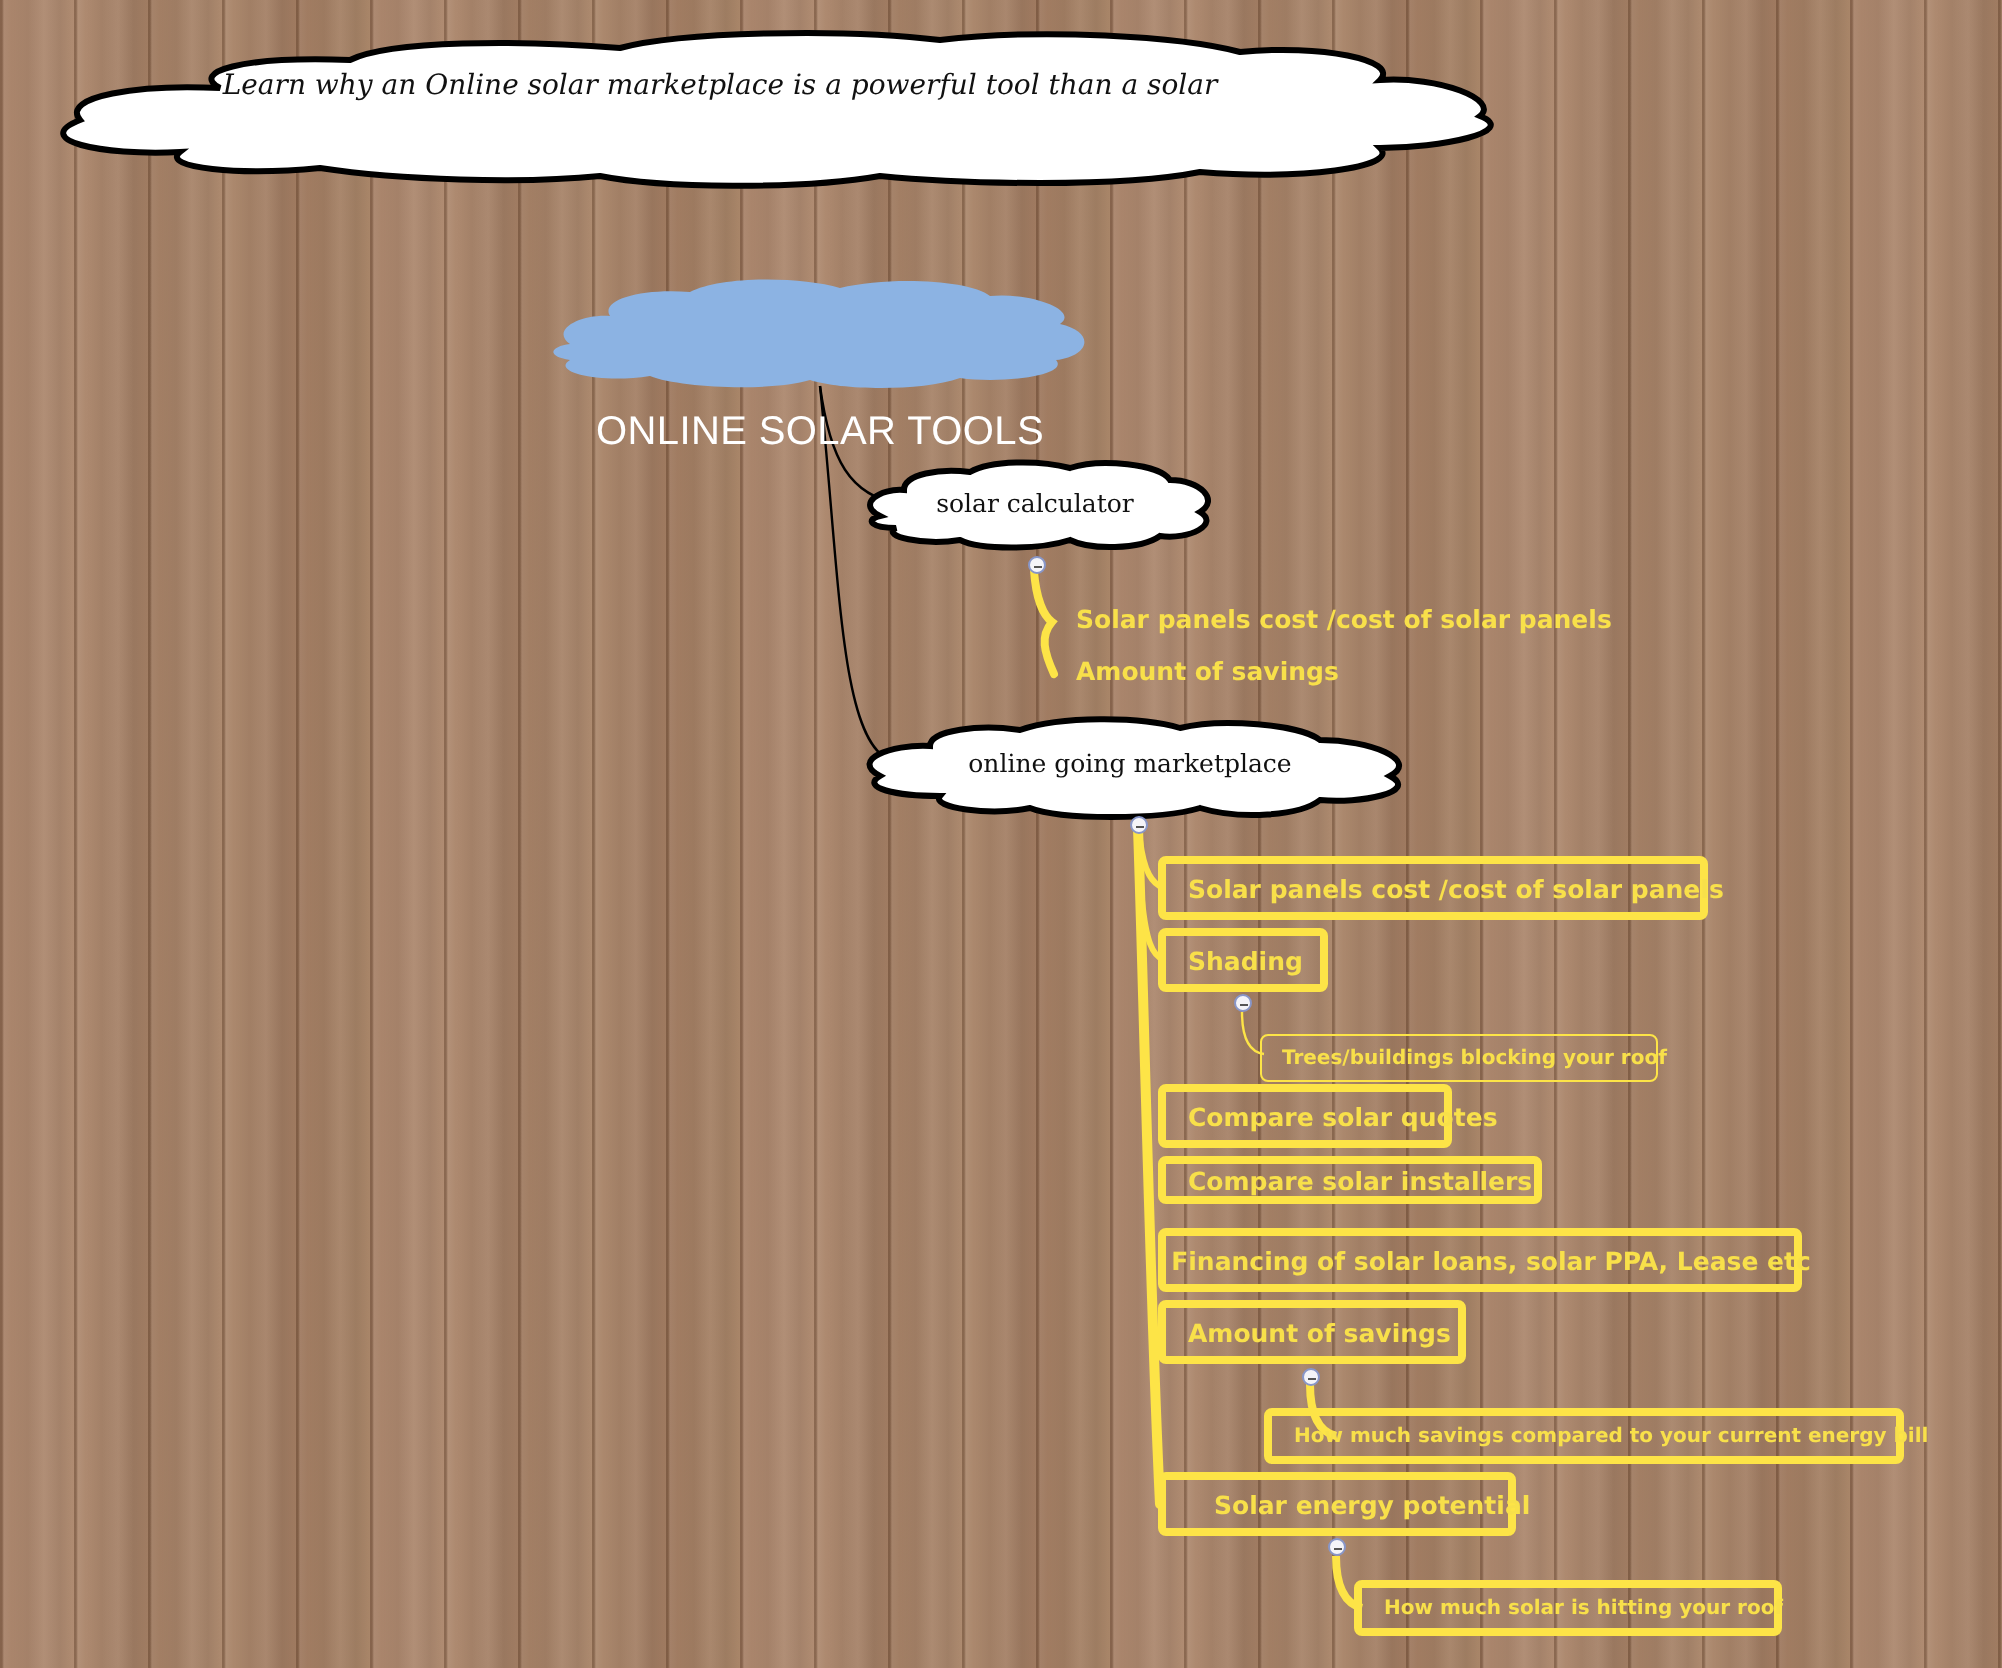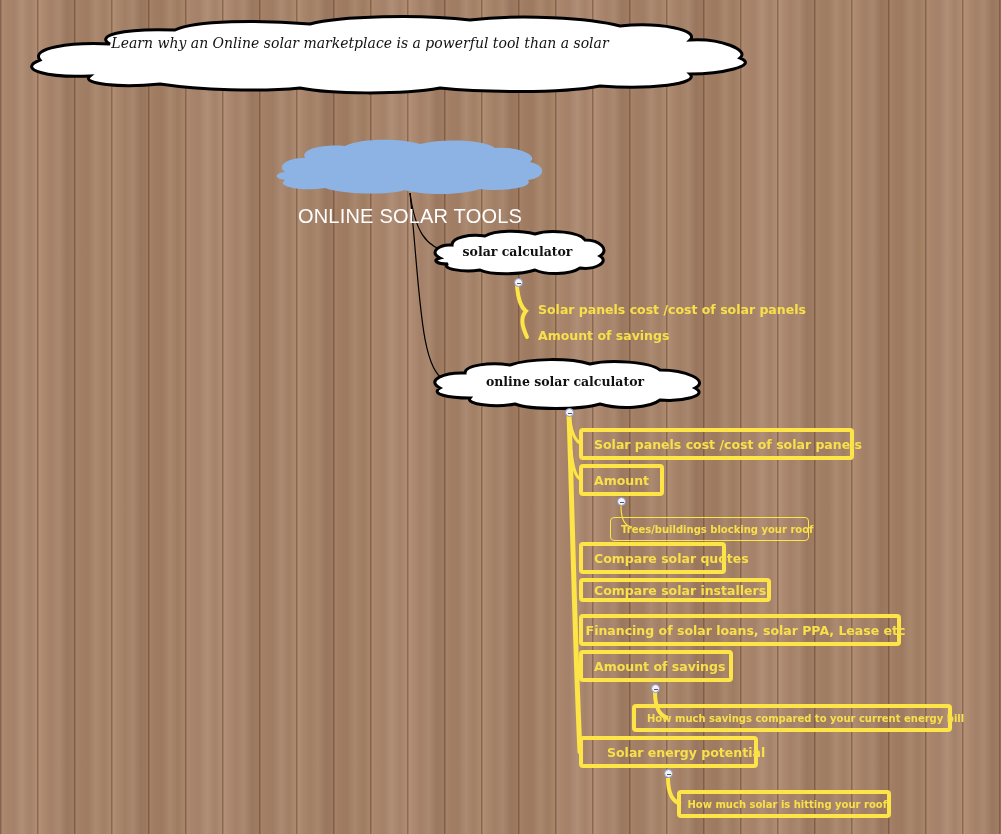--- a/index.html
+++ b/index.html
@@ -21,21 +21,21 @@
       position: absolute; text-align: center; color: #111;
       font-family: "DejaVu Serif", serif;
     }
     .intro-text {
       left: 110px; top: 35px; width: 500px; font-style: italic; font-size: 14px; line-height: 16px;
     }
     .root-text {
       left: 290px; top: 157px; width: 240px; color: #fff; font-family: "Liberation Sans", sans-serif;
       font-size: 20px; letter-spacing: 0.2px; margin-top: 48px;
     }
-    .branch-text { font-weight: bold; font-size: 12.5px; text-align: center; }
+    .branch-text { font-weight: normal; font-size: 12.5px; text-align: center; }
     .calc-text { left: 440px; top: 244px; width: 155px; }
     .market-text { left: 445px; top: 374px; width: 240px; }
     .plain-topic {
       position: absolute; color: #f8e04a; font-weight: bold; font-size: 12.5px;
       font-family: "DejaVu Sans", sans-serif; white-space: nowrap;
     }
     .box {
       position: absolute; box-sizing: border-box; border: 4px solid #fde447; border-radius: 4px;
       color: #f8e04a; font-weight: bold; font-size: 12.5px; white-space: nowrap;
       padding-left: 11px; display: flex; align-items: center;
@@ -81,31 +81,31 @@
   <div>Learn why an Online solar marketplace is a powerful tool than a solar</div>
 </div>
 
 <div class="cloud-text root-text">ONLINE SOLAR TOOLS</div>
 
 <div class="cloud-text branch-text calc-text">solar calculator</div>
 <div class="toggle" style="left:514px;top:278px;"></div>
 <div class="plain-topic" style="left:538px;top:302px;">Solar panels cost /cost of solar panels</div>
 <div class="plain-topic" style="left:538px;top:328px;">Amount of savings</div>
 
-<div class="cloud-text branch-text market-text">online solar calculator</div>
+<div class="cloud-text branch-text market-text">online going marketplace</div>
 <div class="toggle" style="left:565px;top:408px;"></div>
 
 <div class="box" style="left:579px;top:428px;width:275px;height:32px;">
   <span>Solar panels cost /cost of solar panels</span>
 </div>
 <div class="box" style="left:579px;top:464px;width:85px;height:32px;">
-  <span>Amount</span>
+  <span>Shading</span>
 </div>
 <div class="toggle" style="left:617px;top:497px;"></div>
-<div class="box thin" style="left:610px;top:517px;width:199px;height:24px;">
+<div class="box thin" style="left:630px;top:517px;width:199px;height:24px;">
   <span>Trees/buildings blocking your roof</span>
 </div>
 
 <div class="box" style="left:579px;top:542px;width:147px;height:32px;">
   <span>Compare solar quotes</span>
 </div>
 <div class="box" style="left:579px;top:578px;width:192px;height:24px;">
   <span>Compare solar installers</span>
 </div>
 <div class="box" style="left:579px;top:614px;width:322px;height:32px;justify-content:center;">
@@ -116,15 +116,15 @@
 </div>
 <div class="toggle" style="left:651px;top:684px;"></div>
 <div class="box small" style="left:632px;top:704px;width:320px;height:28px;">
   <span>How much savings compared to your current energy bill</span>
 </div>
 
 <div class="box" style="left:579px;top:736px;width:179px;height:32px;padding-left:24px;">
   <span>Solar energy potential</span>
 </div>
 <div class="toggle" style="left:664px;top:769px;"></div>
-<div class="box small" style="left:677px;top:790px;width:214px;height:28px;justify-content:flex-end;">
+<div class="box small" style="left:677px;top:790px;width:214px;height:28px;">
   <span>How much solar is hitting your roof</span>
 </div>
 
 </body></html>

